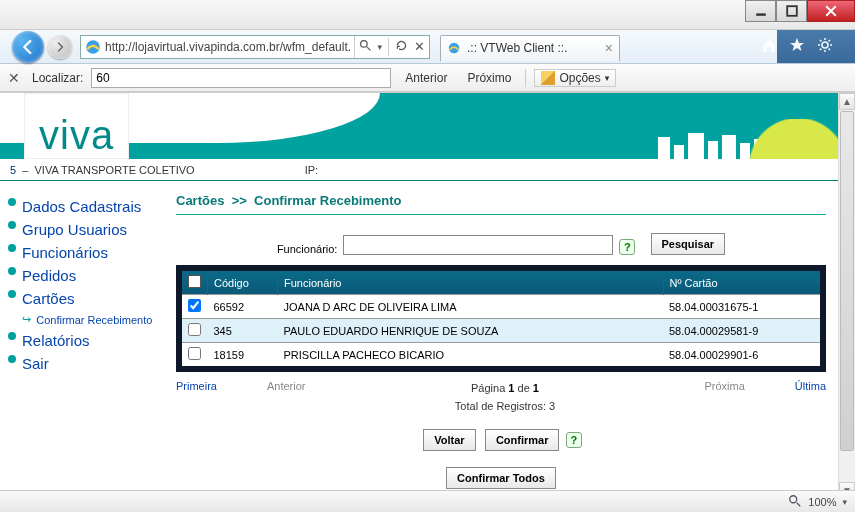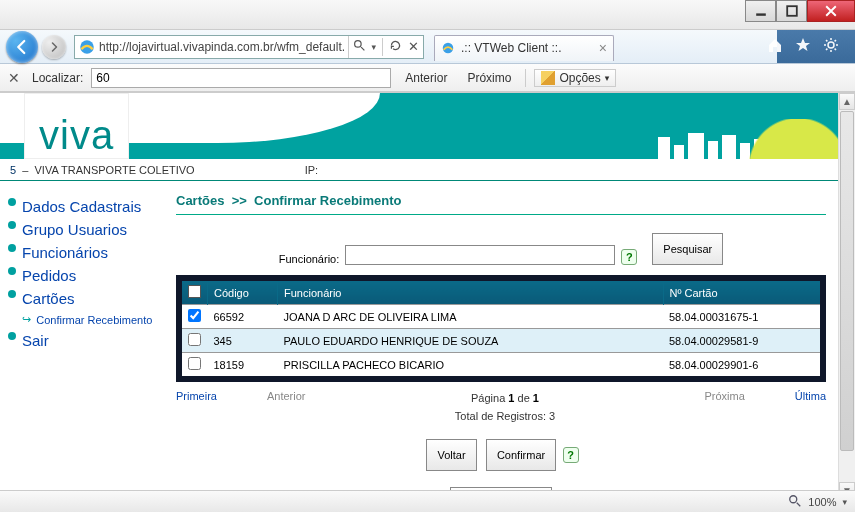--- a/index.html
+++ b/index.html
@@ -6,21 +6,21 @@
   body { font-family: "Segoe UI", Tahoma, Arial, sans-serif; font-size: 12px; background: #fff; width: 855px; height: 521px; overflow: hidden; position: relative; }
 
   
   .win-titlebar { height: 30px; background: linear-gradient(to bottom, #f8f8f8, #e8e8e8); display: flex; align-items: center; justify-content: flex-end; border-bottom: 1px solid #ccc; position: relative; }
   .win-btns { display: flex; height: 22px; margin-top: -8px; }
   .win-btn { width: 31px; height: 22px; display: flex; align-items: center; justify-content: center; border: 1px solid #888; background: linear-gradient(#f0f0f0,#d8d8d8); font-size: 11px; color: #333; }
   .win-btn.close { background: linear-gradient(#e67,#c12020); color: #fff; width: 48px; border-color: #a22; }
   .win-btn svg { width: 12px; height: 12px; }
 
   
-  .nav-row { height: 34px; background: linear-gradient(#f5f9fc,#e4eef7); display: flex; align-items: center; padding: 0 6px; gap: 4px; border-bottom: 1px solid #b8c8d8; }
+  .nav-row { height: 34px; background: linear-gradient(#f5f9fc,#e4eef7); display: flex; align-items: center; padding: 0 12px; gap: 4px; border-bottom: 1px solid #b8c8d8; }
   .nav-back { width: 32px; height: 32px; border-radius: 50%; background: radial-gradient(circle at 30% 30%, #5bb5f0, #1a6ec8); display: flex; align-items: center; justify-content: center; color: #fff; font-size: 18px; box-shadow: inset 0 0 4px rgba(255,255,255,.6), 0 1px 2px rgba(0,0,0,.4); }
   .nav-fwd { width: 24px; height: 24px; border-radius: 50%; background: radial-gradient(circle at 30% 30%, #eee,#bbb); display:flex;align-items:center;justify-content:center; color:#666; font-size:14px; box-shadow: inset 0 0 3px rgba(255,255,255,.6), 0 1px 2px rgba(0,0,0,.3); }
   .addr-wrap { flex: 1; display: flex; align-items: center; height: 24px; border: 1px solid #8aa; background: #fff; margin-left: 4px; }
   .addr-icon { width: 18px; height: 18px; margin: 0 3px; display:flex; align-items:center; justify-content:center; }
   .addr-input { flex: 1; border: none; outline: none; font-size: 12px; color: #444; }
   .addr-tools { display: flex; align-items: center; border-left: 1px solid #ccc; height: 100%; padding: 0 4px; gap: 6px; color: #555; }
   .tab-strip { display: flex; align-items: flex-end; margin-left: 6px; height: 28px; }
   .ie-tab { height: 26px; min-width: 180px; background: linear-gradient(#fff,#f0f4f8); border: 1px solid #aab; border-bottom: none; border-radius: 2px 2px 0 0; display: flex; align-items: center; padding: 0 6px; gap: 6px; font-size: 12px; color: #333; }
   .ie-tab .fav { width:14px; height:14px; }
   .ie-tab .close-tab { margin-left: auto; color: #888; font-size: 14px; }
@@ -71,21 +71,21 @@
   .side-sub::before { content:'↪'; color:#00a0a0; font-size:11px; }
 
   .page { flex:1; padding: 8px 12px 8px 6px; }
   .page-title { color: #0a7a78; font-weight: bold; font-size: 13px; border-bottom: 1px solid #0a8; padding-bottom: 6px; margin-bottom: 18px; }
   .page-title .crumb2 { color:#0a7a78; }
 
   .search-row { display:flex; align-items:flex-end; justify-content:center; gap:6px; margin-bottom: 10px; font-size:11px;}
   .search-row label{ font-size:11px;}
   .text-field { height:20px; border:1px solid #888; width: 270px; padding:0 3px;}
   .help-q { width:16px;height:16px; border:1px solid #7a7; color:#070; display:inline-flex; align-items:center; justify-content:center; font-weight:bold; border-radius:3px; background:#efe; font-size:11px;}
-  .btn { height:32px; padding: 0 10px; border:1px solid #888; background: linear-gradient(#fff,#e8e8e8); font-size:11px; font-weight:normal; cursor:pointer; }
+  .btn { height:22px; padding: 0 10px; border:1px solid #888; background: linear-gradient(#fff,#e8e8e8); font-size:11px; font-weight:bold; cursor:pointer; }
 
   table.grid { width: 100%; border-collapse: collapse; border: 6px solid #0f172a; font-size: 11px; }
   table.grid th { background: #0a7a9a; background: linear-gradient(#0a6a88,#0a5a78); color:#fff; font-weight:normal; text-align:left; padding: 4px 6px; border-right:1px solid #0a6a88; }
   table.grid th:first-child { width:28px; text-align:center;}
   table.grid td { padding: 4px 6px; border-top: 1px solid #999; }
   table.grid tr.row:nth-child(1) td { background:#fff; }
   table.grid tr.row:nth-child(2) td { background:#def0f8; }
   table.grid tr.row:nth-child(3) td { background:#fff; }
   .chk { width:13px; height:13px; }
   .th-chk { width:13px;height:13px; background:#fff; border:1px solid #555; display:inline-block;}
@@ -234,20 +234,23 @@
             <span>Funcionários</span>
           </div>
         <div class="side-item">
             <span>Pedidos</span>
           </div>
         <div class="side-item">
             <span>Cartões</span>
           </div>
         <div class="side-sub">
             <span>Confirmar Recebimento</span>
+          </div>
+        <div class="side-item">
+            <span>Relatórios</span>
           </div>
         <div class="side-item">
             <span>Sair</span>
           </div>
       </div>
 
       <div class="page">
         <div class="page-title">
           <span>Cartões</span>
           &nbsp;<span>&gt;&gt;</span>&nbsp;

